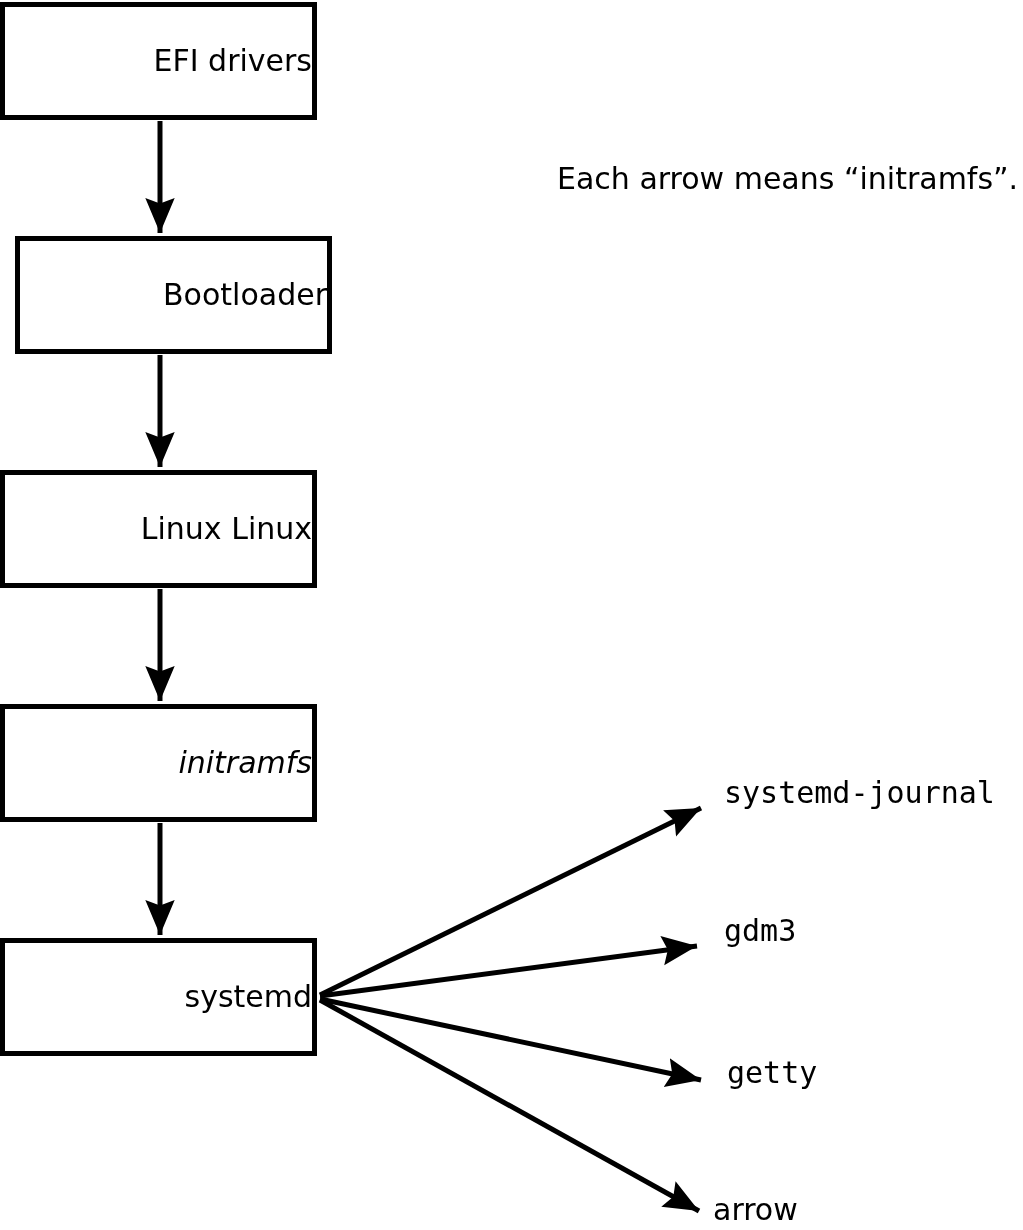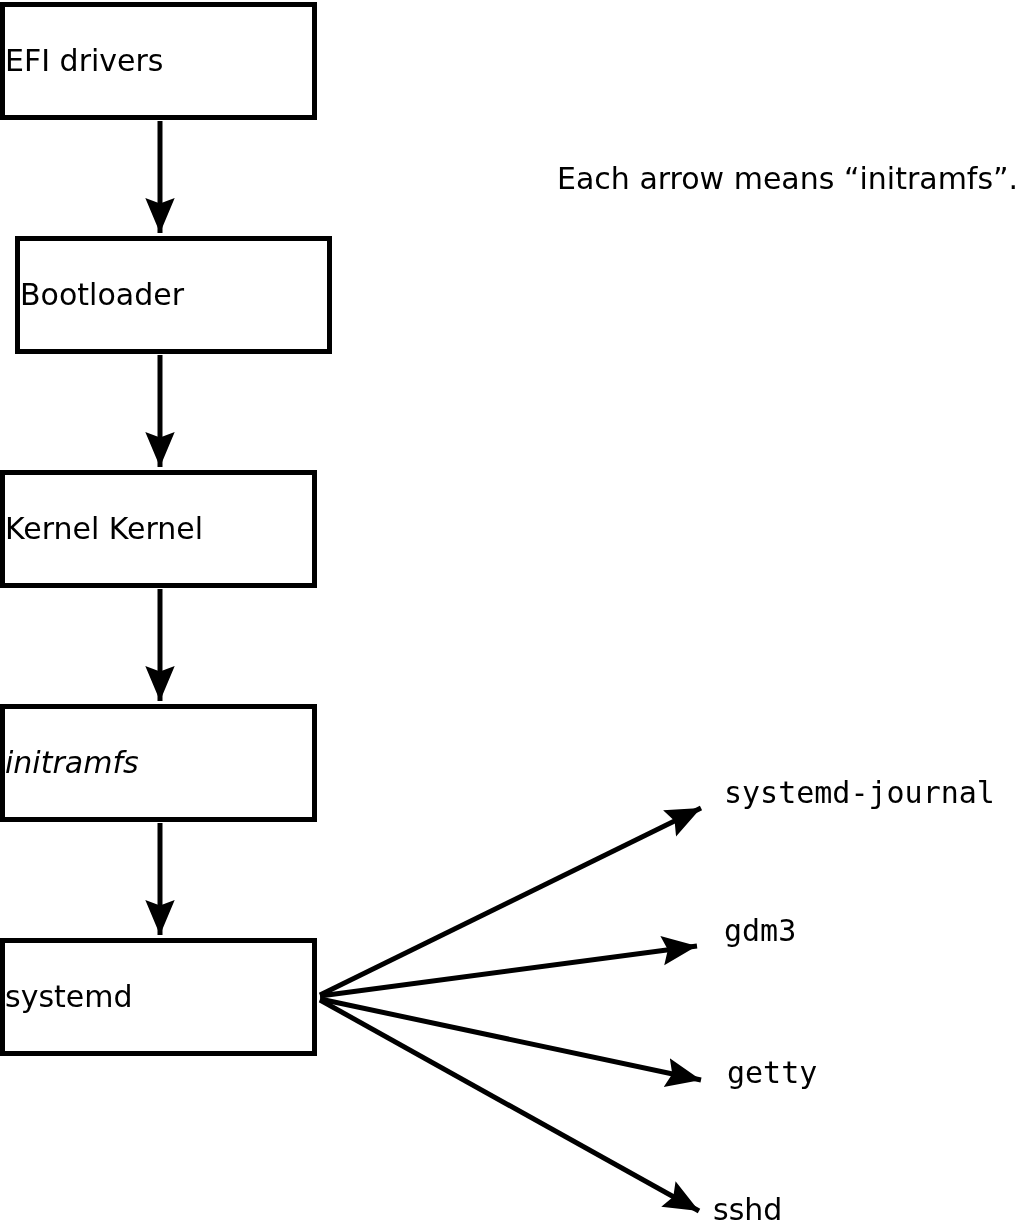--- a/index.html
+++ b/index.html
@@ -26,21 +26,21 @@
   .node {
     position: absolute;
     left: 0px;
     width: 317px;
     height: 118px;
     box-sizing: border-box;
     border: 5px solid #000000;
     background: #ffffff;
     display: flex;
     align-items: center;
-    justify-content: flex-start;
+    justify-content: flex-end;
   }
   .node-label {
     font-size: 30px;
     line-height: 1;
     white-space: nowrap;
   }
   .node-efi       { top: 2px;   }
   .node-boot      { top: 236px; margin-left: 15px; }
   .node-kernel    { top: 470px; }
   .node-initramfs { top: 704px; font-style: italic; }
@@ -89,29 +89,29 @@
     <line x1="320" y1="1000" x2="699" y2="1211" stroke="#000000" stroke-width="5" marker-end="url(#arrowhead)"></line>
   </svg>
 
   <div class="node node-efi">
     <span class="node-label">EFI drivers</span>
   </div>
   <div class="node node-boot">
     <span class="node-label">Bootloader</span>
   </div>
   <div class="node node-kernel">
-    <span class="node-label">Kernel Kernel</span>
+    <span class="node-label">Linux Linux</span>
   </div>
   <div class="node node-initramfs">
     <span class="node-label">initramfs</span>
   </div>
   <div class="node node-systemd">
     <span class="node-label">systemd</span>
   </div>
 
   <div class="caption">Each arrow means “initramfs”.</div>
 
   <div class="target target-journal">systemd-journal</div>
   <div class="target target-gdm3">gdm3</div>
   <div class="target target-getty">getty</div>
-  <div class="target target-sshd">sshd</div>
+  <div class="target target-sshd">arrow</div>
 
 </div>
 
 </body></html>

